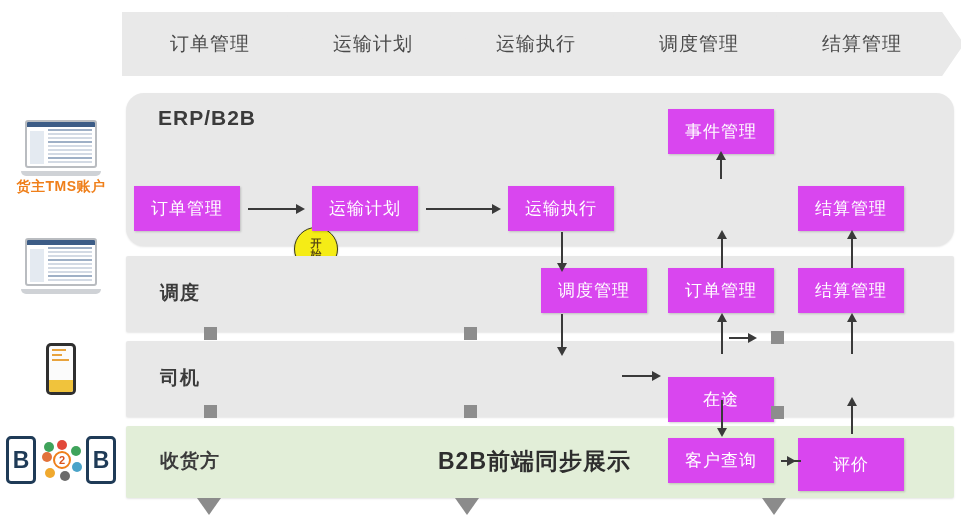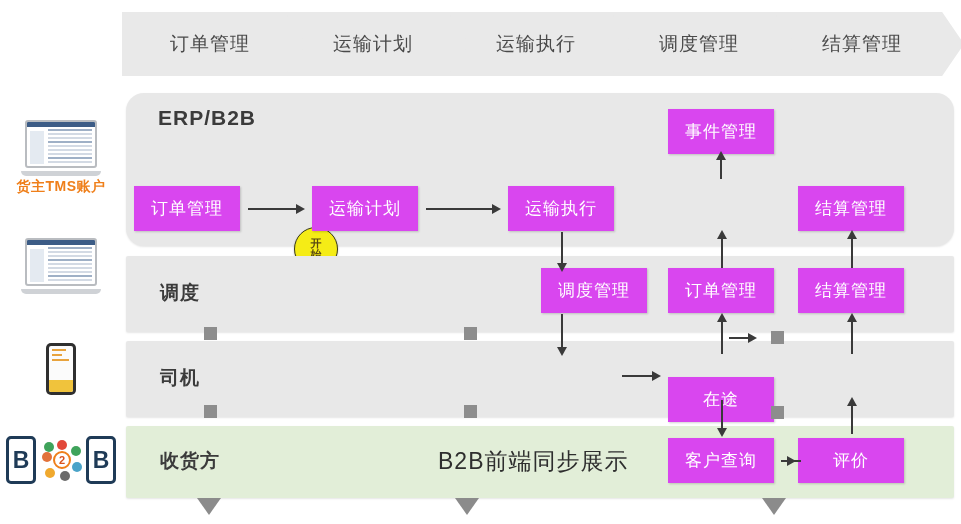--- a/index.html
+++ b/index.html
@@ -24,21 +24,21 @@
   #lane-receiver{top:426px;height:72px;background:#e2eed8;}
 
   .lane-title{position:absolute;left:34px;font-size:19px;font-weight:bold;
               color:#3b3b3b;letter-spacing:1px;}
   #title-erp{top:13px;left:32px;font-size:21px;}
   #title-dispatch{top:24px;}
   #title-driver{top:24px;}
   #title-receiver{top:22px;}
 
   #b2b-sync-label{position:absolute;left:312px;top:20px;font-size:23px;
-                  font-weight:normal;color:#2e2e2e;letter-spacing:1px;}
+                  font-weight:bold;color:#2e2e2e;letter-spacing:1px;}
 
   
   .box{position:absolute;background:#d946ef;color:#ffffff;
        display:flex;align-items:center;justify-content:center;
        font-size:17px;letter-spacing:1px;
        box-shadow:1px 1px 2px rgba(0,0,0,.18);}
 
   
   #start-badge{position:absolute;left:168px;top:134px;width:42px;height:42px;
       border-radius:50%;background:#f5ec16;border:1.6px solid #3a3a1a;
@@ -238,21 +238,21 @@
   <div class="box" style="left:542px;top:12px;width:106px;height:45px;margin-top:24px;">在途</div>
 
   <div class="conn h-line" style="left:496px;top:34px;width:32px;"></div>
   <div class="arrow-r" style="left:526px;top:30px;"></div>
 </div>
 
 <div class="lane" id="lane-receiver">
   <div class="lane-title" id="title-receiver">收货方</div>
   <div id="b2b-sync-label">B2B前端同步展示</div>
   <div class="box" style="left:542px;top:12px;width:106px;height:45px;text-align:center;">客户查询</div>
-  <div class="box" style="left:672px;top:12px;width:106px;height:45px;">评价</div>
+  <div class="box" style="left:672px;top:12px;width:106px;height:53px;">评价</div>
 
   <div class="conn h-line" style="left:655px;top:34px;width:20px;"></div>
   <div class="arrow-r" style="left:661px;top:30px;"></div>
 </div>
 
 <div class="conn v-line" style="left:561px;top:232px;height:36px;"></div>
 <div class="arrow-d" style="left:557px;top:263px;"></div>
 
 <div class="conn v-line" style="left:561px;top:314px;height:38px;"></div>
 <div class="arrow-d" style="left:557px;top:347px;"></div>

